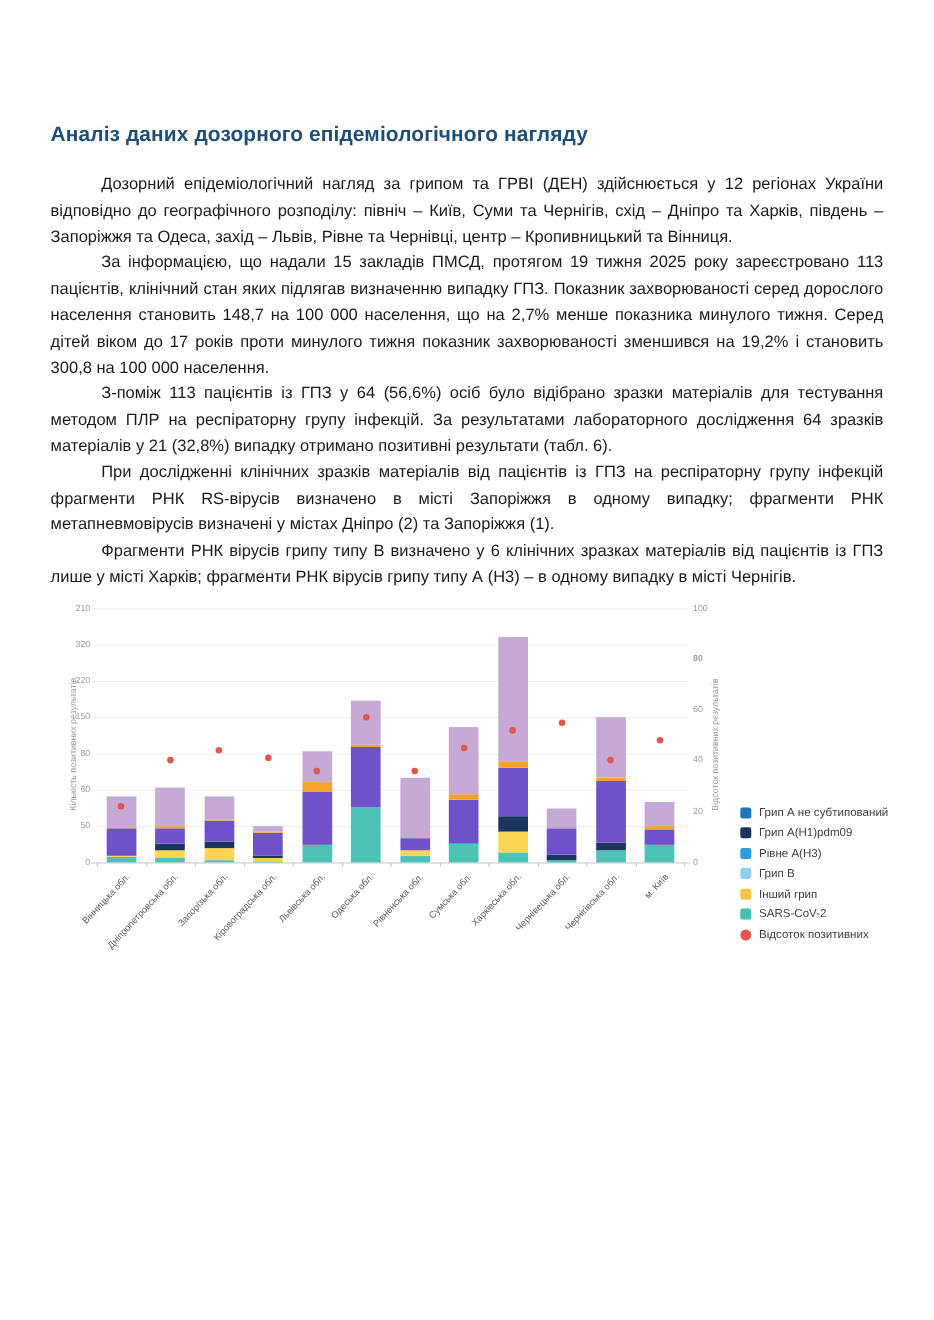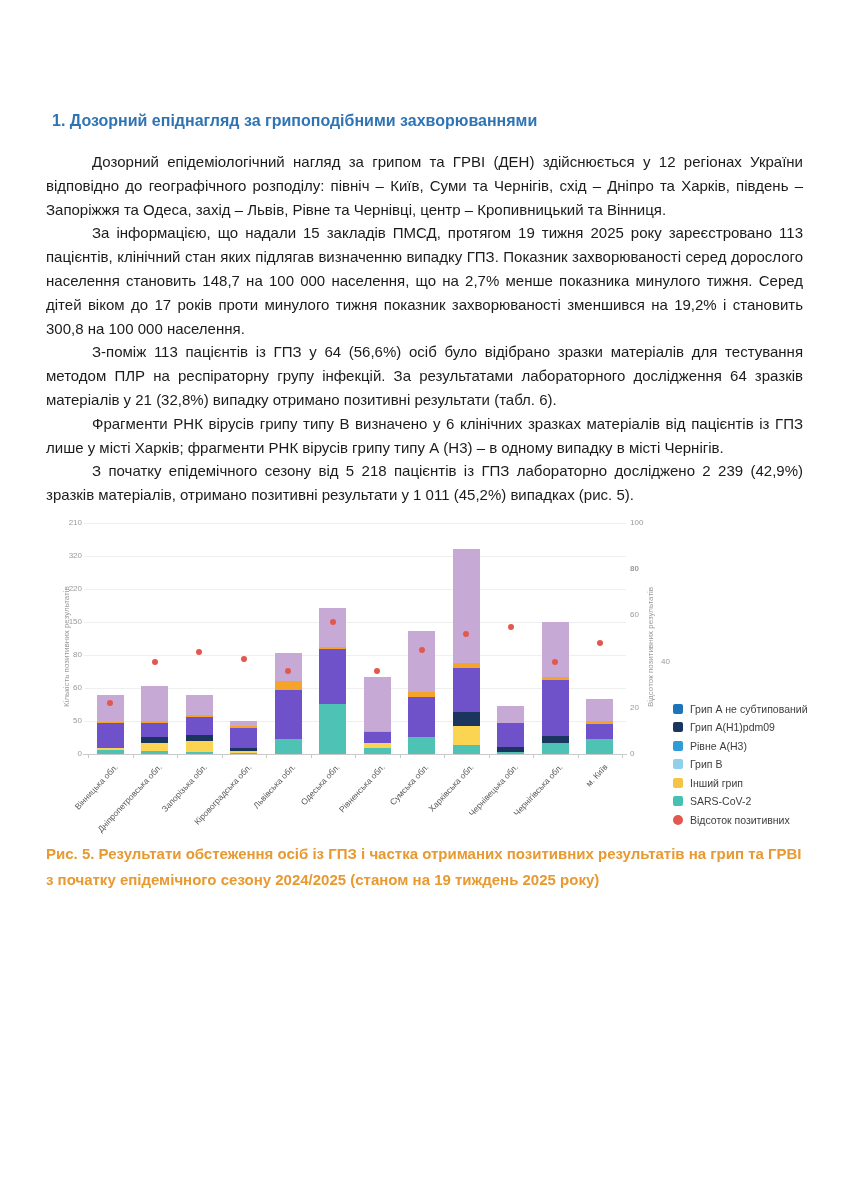--- a/index.html
+++ b/index.html
@@ -43,47 +43,47 @@
   
   .fig-caption{
     margin:8px 0 0 0;width:757px;font-size:15px;font-weight:bold;color:#E8992F;
     line-height:26px;text-align:left;
   }
 </style>
 </head>
 <body>
 
 <div class="page">
-  <h2 class="section-heading">1.  Дозорний епіднагляд за грипоподібними захворюваннями</h2>
+  <h1 class="doc-title">Аналіз даних дозорного епідеміологічного нагляду</h1>
   <div class="paragraphs" id="paragraphs">
       <p>Дозорний епідеміологічний нагляд за грипом та ГРВІ (ДЕН) здійснюється у 12 регіонах України відповідно до географічного розподілу: північ – Київ, Суми та Чернігів, схід – Дніпро та Харків, південь – Запоріжжя та Одеса, захід – Львів, Рівне та Чернівці, центр – Кропивницький та Вінниця.</p>
       <p>За інформацією, що надали 15 закладів ПМСД, протягом 19 тижня 2025 року зареєстровано 113 пацієнтів, клінічний стан яких підлягав визначенню випадку ГПЗ. Показник захворюваності серед дорослого населення становить 148,7 на 100 000 населення, що на 2,7% менше показника минулого тижня. Серед дітей віком до 17 років проти минулого тижня показник захворюваності зменшився на 19,2% і становить 300,8 на 100 000 населення.</p>
       <p>З-поміж 113 пацієнтів із ГПЗ у 64 (56,6%) осіб було відібрано зразки матеріалів для тестування методом ПЛР на респіраторну групу інфекцій. За результатами лабораторного дослідження 64 зразків матеріалів у 21 (32,8%) випадку отримано позитивні результати (табл. 6).</p>
+      <p>При дослідженні клінічних зразків матеріалів від пацієнтів із ГПЗ на респіраторну групу інфекцій фрагменти РНК RS-вірусів визначено в місті Запоріжжя в одному випадку; фрагменти РНК метапневмовірусів визначені у містах Дніпро (2) та Запоріжжя (1).</p>
       <p>Фрагменти РНК вірусів грипу типу В визначено у 6 клінічних зразках матеріалів від пацієнтів із ГПЗ лише у місті Харків; фрагменти РНК вірусів грипу типу А (Н3) – в одному випадку в місті Чернігів.</p>
-      <p>З початку епідемічного сезону від 5 218 пацієнтів із ГПЗ лабораторно досліджено 2 239 (42,9%) зразків матеріалів, отримано позитивні результати у 1 011 (45,2%) випадках (рис. 5).</p>
     </div>
   <div class="chart" id="chart">
       <div class="ytick-left" style="top: 238px;">0</div>
       <div class="gridline" style="left: 84px; top: 210px; width: 542px;"></div>
       <div class="ytick-left" style="top: 205px;">50</div>
       <div class="gridline" style="left: 84px; top: 177px; width: 542px;"></div>
       <div class="ytick-left" style="top: 172px;">60</div>
       <div class="gridline" style="left: 84px; top: 144px; width: 542px;"></div>
       <div class="ytick-left" style="top: 139px;">80</div>
       <div class="gridline" style="left: 84px; top: 111px; width: 542px;"></div>
       <div class="ytick-left" style="top: 106px;">150</div>
       <div class="gridline" style="left: 84px; top: 78px; width: 542px;"></div>
       <div class="ytick-left" style="top: 73px;">220</div>
       <div class="gridline" style="left: 84px; top: 45px; width: 542px;"></div>
       <div class="ytick-left" style="top: 40px;">320</div>
       <div class="gridline" style="left: 84px; top: 12px; width: 542px;"></div>
       <div class="ytick-left" style="top: 7px;">210</div>
       <div class="ytick-right" style="top: 238px;">0</div>
       <div class="ytick-right" style="top: 191.8px;">20</div>
-      <div class="ytick-right" style="top: 145.6px; text-align: right;">40</div>
+      <div class="ytick-right" style="top: 145.6px;">40</div>
       <div class="ytick-right" style="top: 99.4px;">60</div>
       <div class="ytick-right" style="top: 53.2px; font-weight: bold;">80</div>
       <div class="ytick-right" style="top: 7px;">100</div>
       <div class="baseline" style="left: 83px; top: 243px; width: 544px;"></div>
       <div class="tick-mark" style="left: 88px; top: 243px;"></div>
       <div class="tick-mark" style="left: 132.5px; top: 243px;"></div>
       <div class="tick-mark" style="left: 177px; top: 243px;"></div>
       <div class="tick-mark" style="left: 221.5px; top: 243px;"></div>
       <div class="tick-mark" style="left: 266px; top: 243px;"></div>
       <div class="tick-mark" style="left: 310.5px; top: 243px;"></div>
@@ -227,14 +227,13 @@
         <div class="legend-item">
           <div class="legend-swatch" style="background: rgb(69, 193, 180);"></div>
           <div class="legend-label">SARS-CoV-2</div>
         </div>
         <div class="legend-item">
           <div class="legend-swatch circle" style="background: rgb(228, 87, 78);"></div>
           <div class="legend-label">Відсоток позитивних</div>
         </div>
       </div>
     </div>
-  <p class="fig-caption">Рис. 5. Результати обстеження осіб із ГПЗ і частка отриманих позитивних результатів на грип та ГРВІ з початку епідемічного сезону 2024/2025 (станом на 19 тиждень 2025 року)</p>
 </div>
 
 </body></html>

